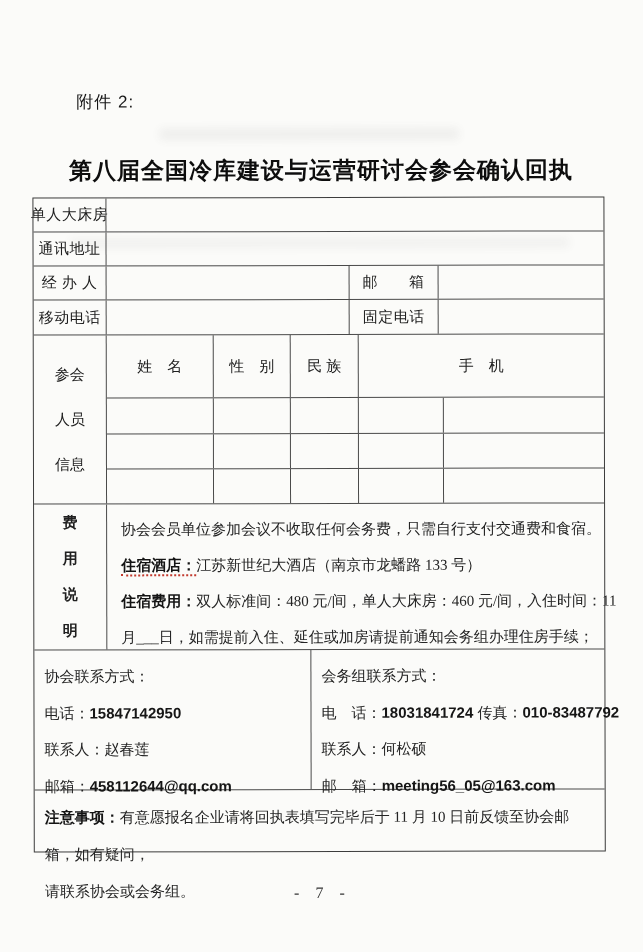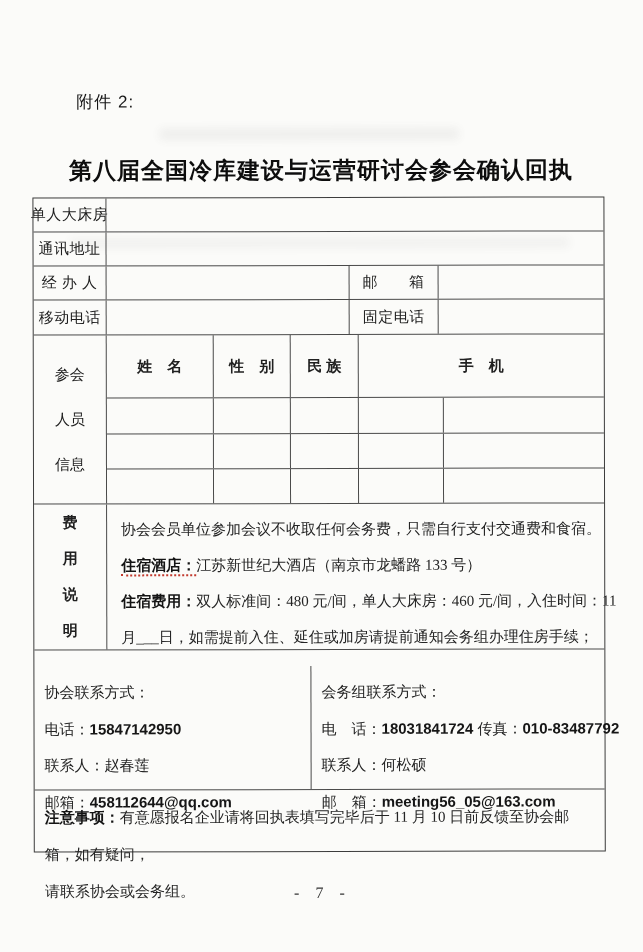--- a/index.html
+++ b/index.html
@@ -51,21 +51,21 @@
   
   .p-left{
     width:72px;flex:0 0 72px;display:flex;flex-direction:column;
     justify-content:center;align-items:center;gap:26px;
     font-family:"Liberation Sans", sans-serif;color:#202020;
   }
   .p-right{flex:1 1 auto;display:flex;flex-direction:column;border-left:1px solid #4a4a4a;}
   .p-hrow{display:flex;height:64px;}
   .p-row{display:flex;height:35px;border-top:1px solid #4a4a4a;}
   .pc{box-sizing:border-box;display:flex;align-items:center;justify-content:center;
-      font-family:"Liberation Sans", sans-serif;white-space:pre;color:#202020;font-weight:bold;}
+      font-family:"Liberation Sans", sans-serif;white-space:pre;color:#202020;}
   .c-name{width:106px;flex:0 0 106px;}
   .c-gender{width:77px;flex:0 0 77px;border-left:1px solid #4a4a4a;}
   .c-ethnic{width:68px;flex:0 0 68px;border-left:1px solid #4a4a4a;}
   .c-duty{width:85px;flex:0 0 85px;border-left:1px solid #4a4a4a;}
   .c-phone{flex:1 1 auto;border-left:1px solid #4a4a4a;}
   
   .fee-left{
     width:72px;flex:0 0 72px;display:flex;flex-direction:column;
     justify-content:center;align-items:center;gap:17px;
     font-family:"Liberation Sans", sans-serif;font-weight:600;color:#202020;
@@ -74,21 +74,20 @@
     flex:1 1 auto;border-left:1px solid #4a4a4a;
     padding:7px 14px 0 14px;box-sizing:border-box;
   }
   .fee-line{line-height:36px;white-space:nowrap;color:#242424;}
   .b-label{font-family:"Liberation Sans", sans-serif;font-weight:bold;color:#141414;}
   .red-dotted{border-bottom:2px dotted #c23a2e;padding-bottom:1px;}
   
   .contact-cell{
     box-sizing:border-box;padding:8px 12px 0 10px;
     display:block;
-    margin-top:16px;
   }
   .contact-left{width:276px;flex:0 0 276px;}
   .contact-right{flex:1 1 auto;border-left:1px solid #4a4a4a;}
   .ct-line{line-height:36.5px;white-space:nowrap;color:#242424;
     font-family:"Liberation Sans", sans-serif;font-size:15px;}
   .num{font-weight:bold;font-family:"Liberation Sans", sans-serif;color:#161616;}
   
   .note-cell{box-sizing:border-box;padding:8px 12px 0 10px;}
   .note-line{line-height:37px;color:#242424;font-size:15px;}
   .page-num{

